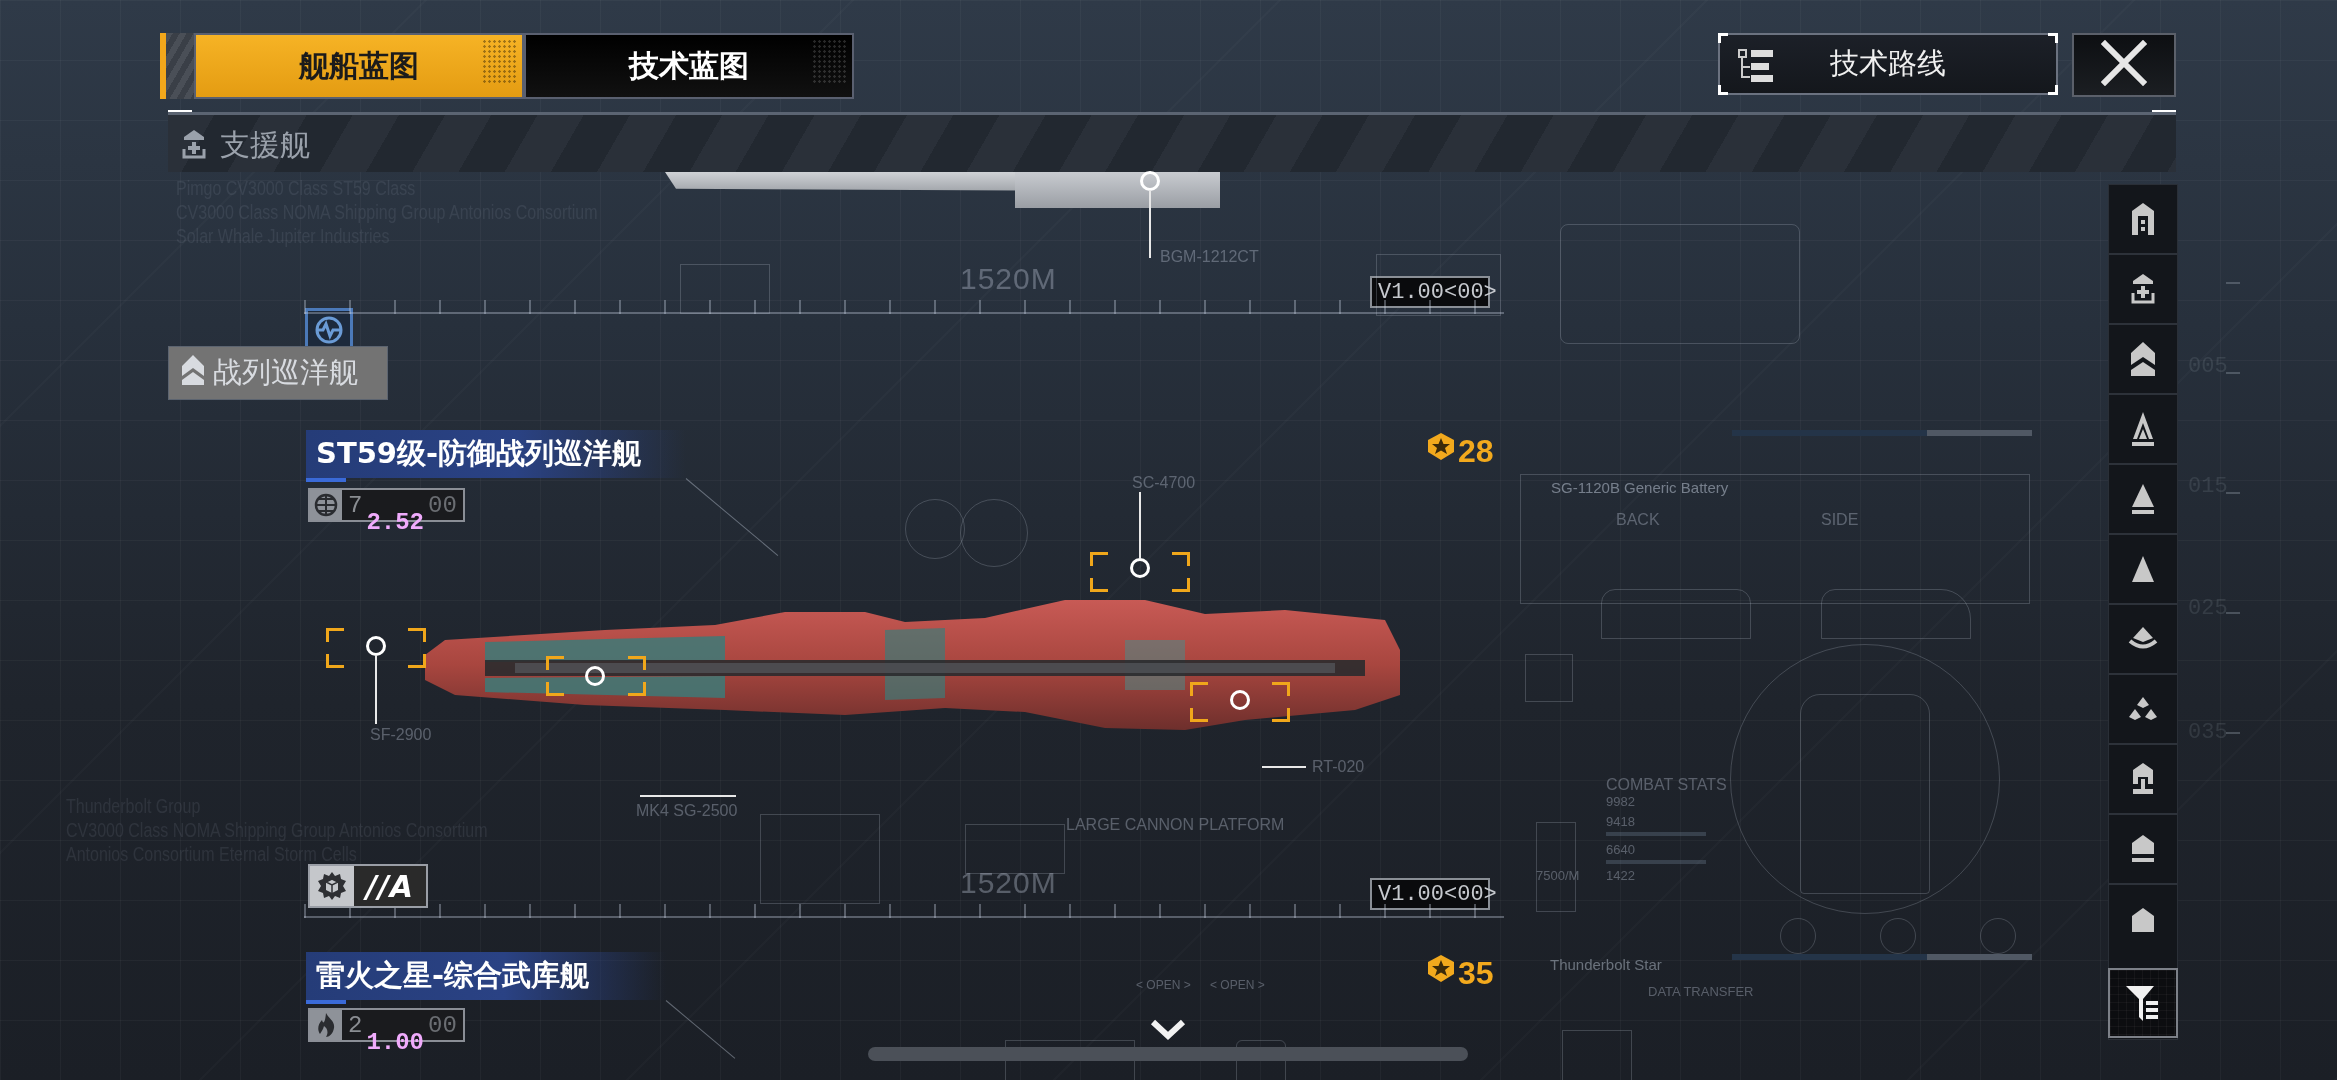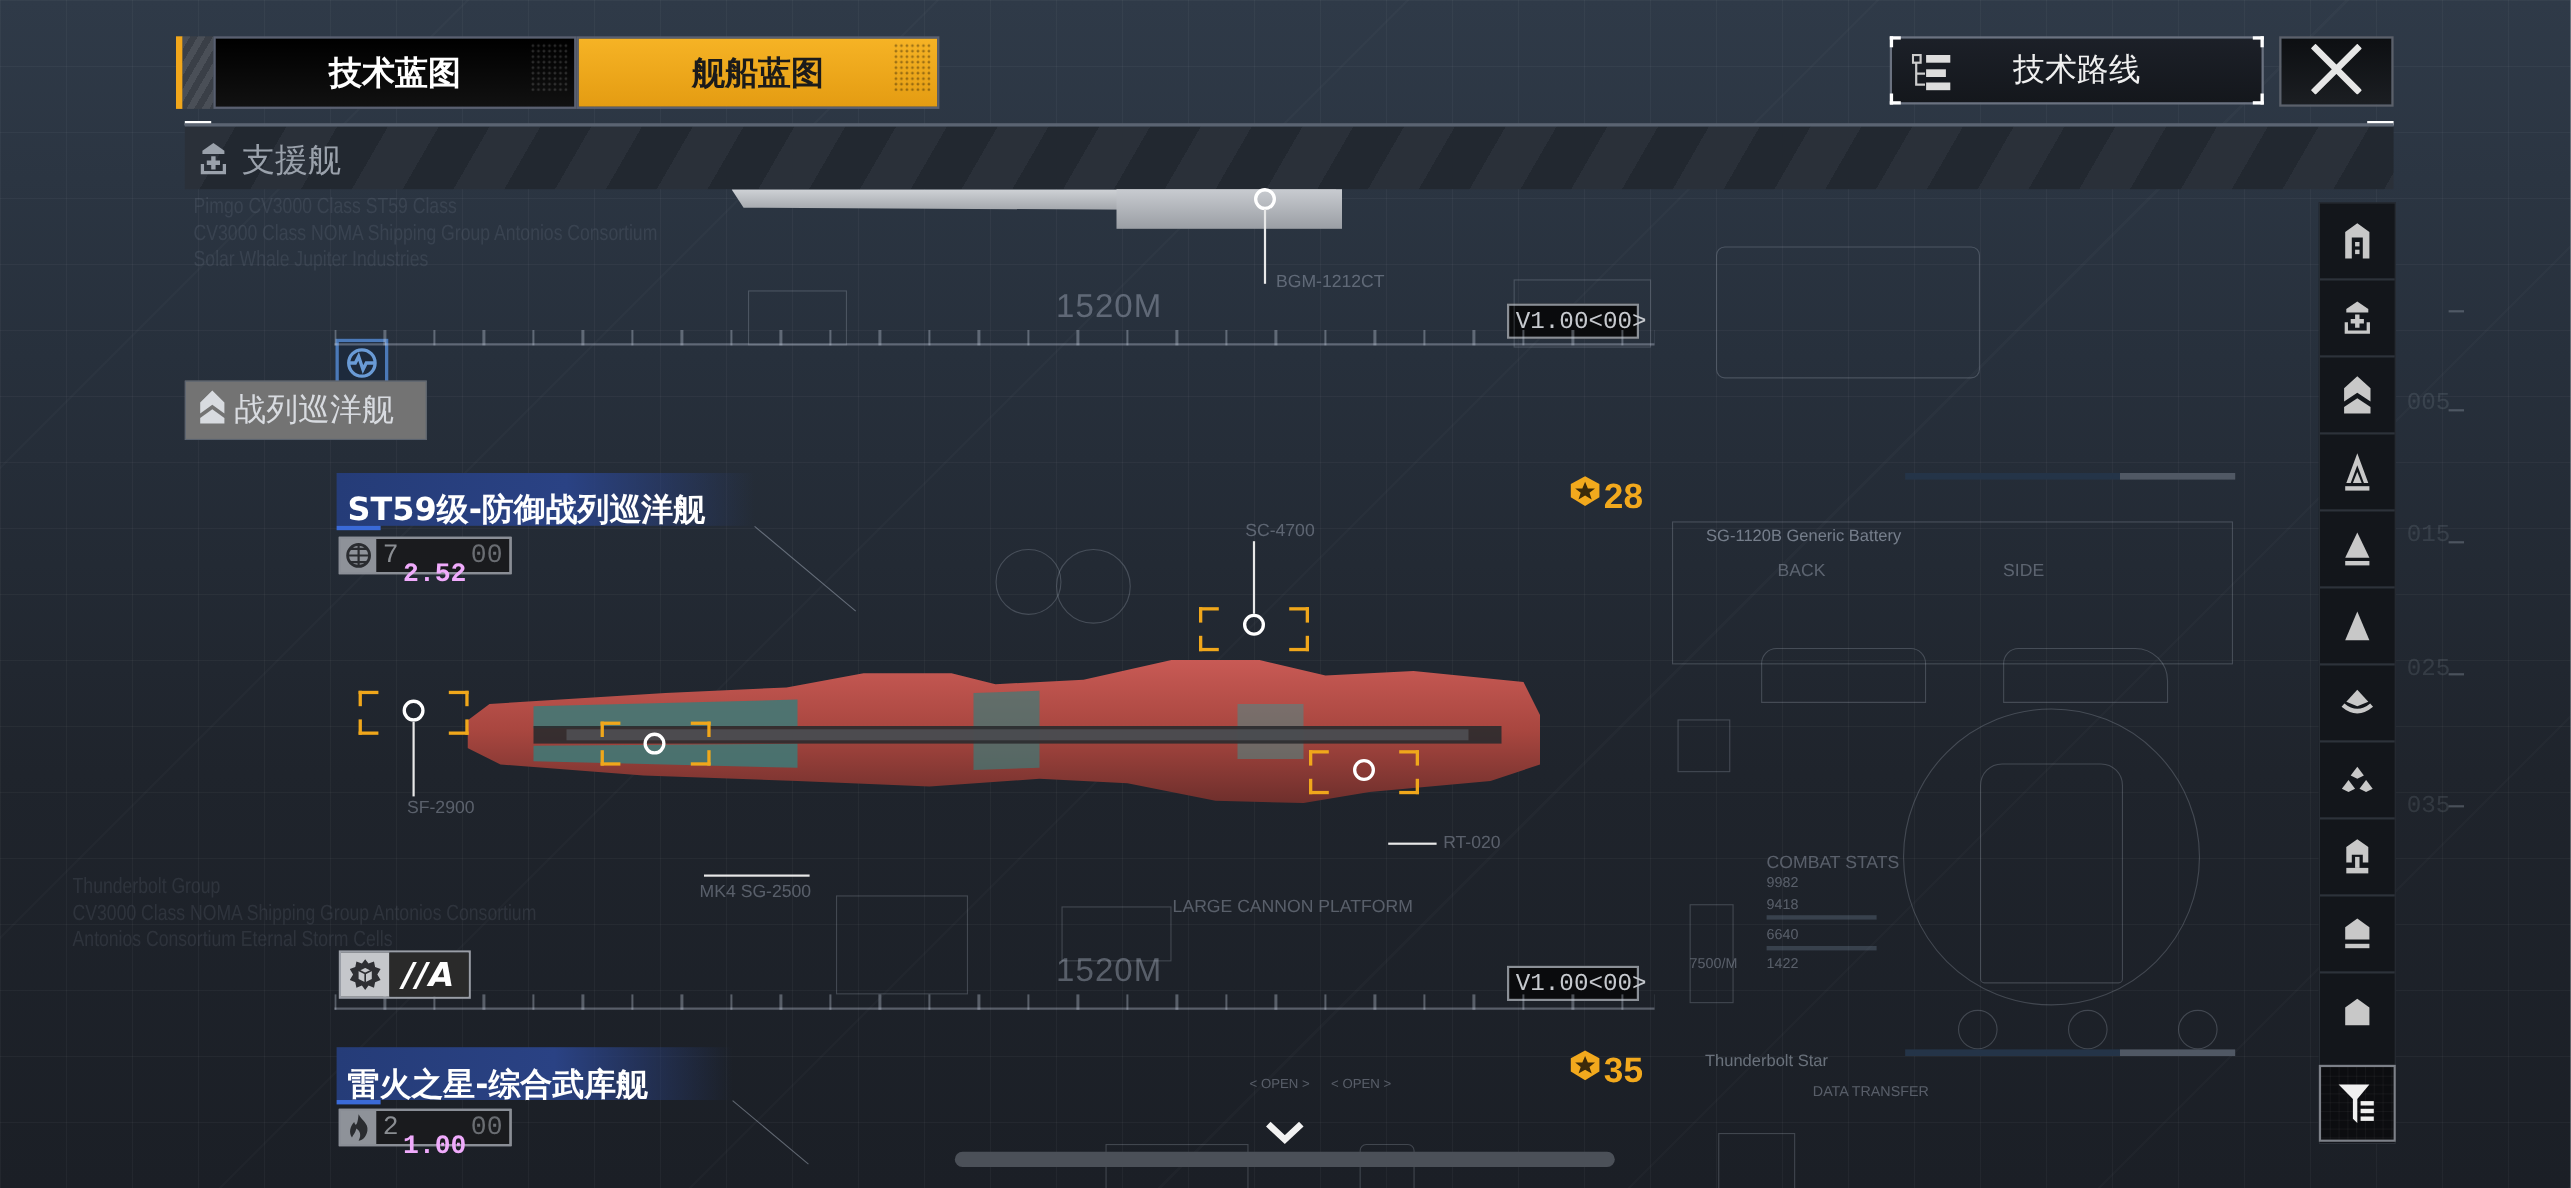--- a/index.html
+++ b/index.html
@@ -54,21 +54,21 @@
   .cat-label { position: absolute; left: 168px; top: 346px; width: 220px; height: 54px; background: #737373; border: 1px solid #5c6470; display: flex; align-items: center; padding-left: 12px; gap: 8px; font-size: 29px; color: #d8dbe0; }
 
   
   .bp { position: absolute; border: 1px solid rgba(200,210,225,0.22); margin-top: 44px; }
   .ruler { position: absolute; height: 14px; border-bottom: 2px solid rgba(200,210,225,0.35);
     background: repeating-linear-gradient(90deg, rgba(200,210,225,0.35) 0 2px, transparent 2px 45px); }
   .len { position: absolute; font-family: "Liberation Sans Narrow","Liberation Sans",sans-serif; font-size: 30px; color: rgba(200,210,225,0.35); letter-spacing: 1px; }
   .version { position: absolute; background: #0a0b0d; border: 2px solid #8a8f96; color: #c6c9ce; font-family: "Liberation Mono", monospace; font-size: 22px; padding: 2px 6px; height: 32px; width: 120px; text-align: center; }
 
   
-  .ship-title { position: absolute; height: 48px; padding: 14px 10px; font-size: 29px; font-weight: bold; color: #fff;
+  .ship-title { position: absolute; height: 48px; padding: 4px 10px; font-size: 29px; font-weight: bold; color: #fff;
     background: linear-gradient(90deg, #253c78 0%, #2a4284 55%, rgba(40,64,128,0.0) 100%); }
   .ship-title .underline { position: absolute; left: 0; bottom: -4px; width: 40px; height: 4px; background: #3a6ad8; }
   .cost { position: absolute; height: 34px; display: flex; align-items: stretch; border: 2px solid #8a8e96; background: #c9cbcf; }
   .cost .ico { width: 32px; display: flex; align-items: center; justify-content: center; background: #8e9299; }
   .cost .num { background: #1a1b1e; color: #a6a9ae; font-family: "Liberation Mono", monospace; font-size: 24px; padding: 0 6px; display: flex; align-items: center; gap: 4px; }
   .cost .num b { color: #f0abfc; font-weight: bold; margin-top: 34px; }
   .cost .num i { color: #6a6d72; font-style: normal; }
   .stars { position: absolute; display: flex; align-items: center; gap: 2px; color: #f2a91d; font-size: 32px; font-weight: bold; font-family: "Liberation Sans", sans-serif; }
 
   .grade { position: absolute; left: 308px; top: 864px; height: 44px; display: flex; border: 2px solid #9a9ea6; }
@@ -111,26 +111,26 @@
 <div class="scale-num" style="left:2188px;top:720px;">035</div>
 <div class="scale-tick" style="left:2226px;top:282px;"></div>
 <div class="scale-tick" style="left:2226px;top:372px;"></div>
 <div class="scale-tick" style="left:2226px;top:492px;"></div>
 <div class="scale-tick" style="left:2226px;top:612px;"></div>
 <div class="scale-tick" style="left:2226px;top:732px;"></div>
 
 <div class="tabbar">
   <div class="tab-accent"></div>
   <div class="tab-stripes"></div>
+  <div class="tab active">
+    <span>舰船蓝图</span>
+    <div class="dots"></div>
+  </div>
   <div class="tab inactive">
     <span>技术蓝图</span>
-    <div class="dots"></div>
-  </div>
-  <div class="tab active">
-    <span>舰船蓝图</span>
     <div class="dots"></div>
   </div>
 </div>
 
 <div class="tech-route">
   <span class="ico">
     <svg width="36" height="34" viewBox="0 0 36 34">
         <rect x="1" y="1" width="7" height="7" fill="none" stroke="#ccc" stroke-width="2"></rect>
         <path d="M4 8 V28 H12 M4 18 H12" stroke="#ccc" stroke-width="2" fill="none"></path>
         <rect x="13" y="1" width="22" height="7" fill="#ddd"></rect>

